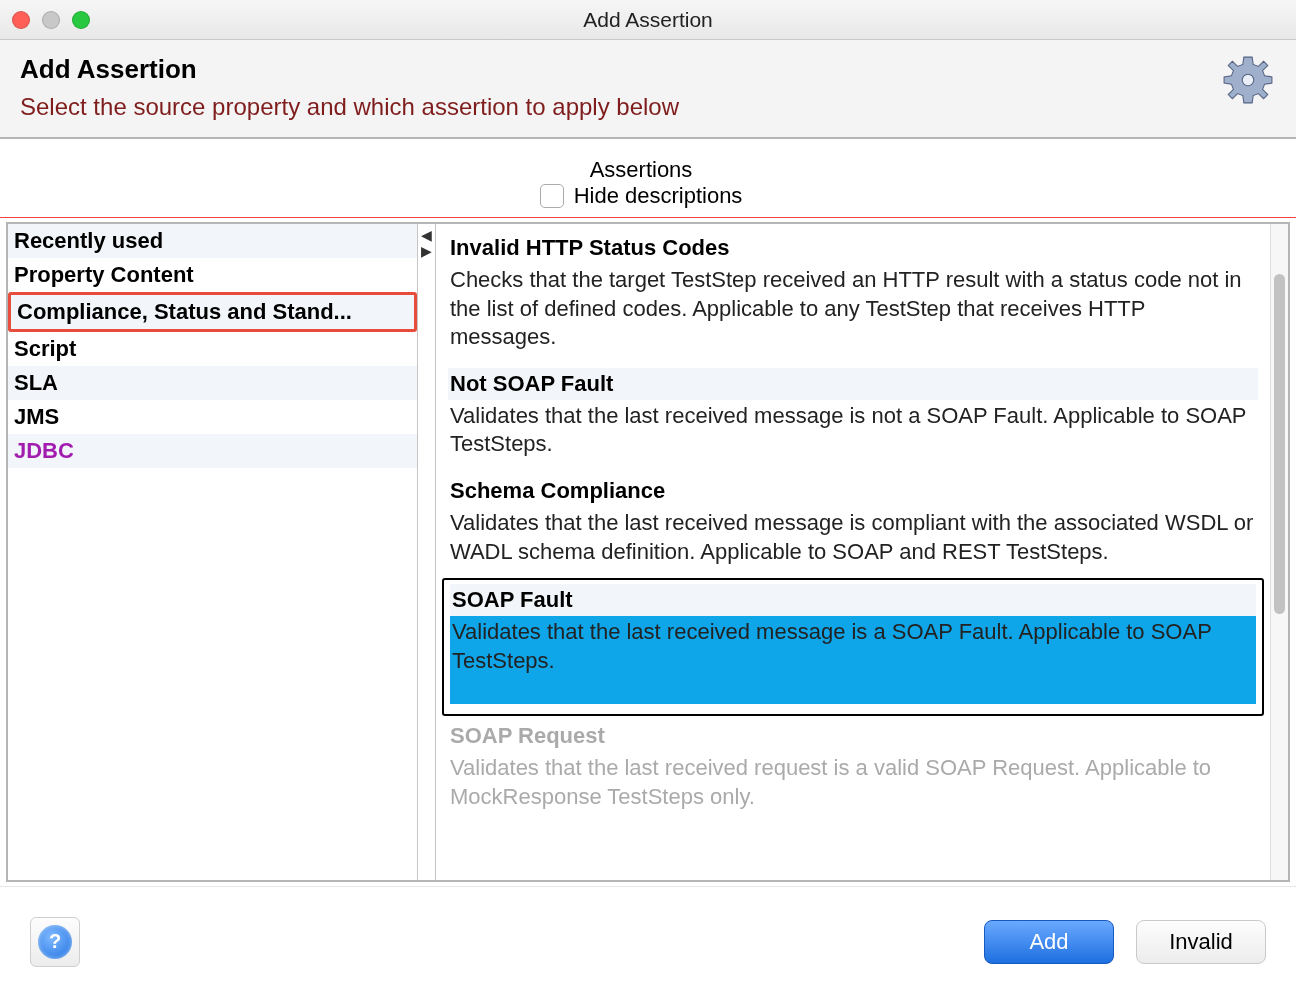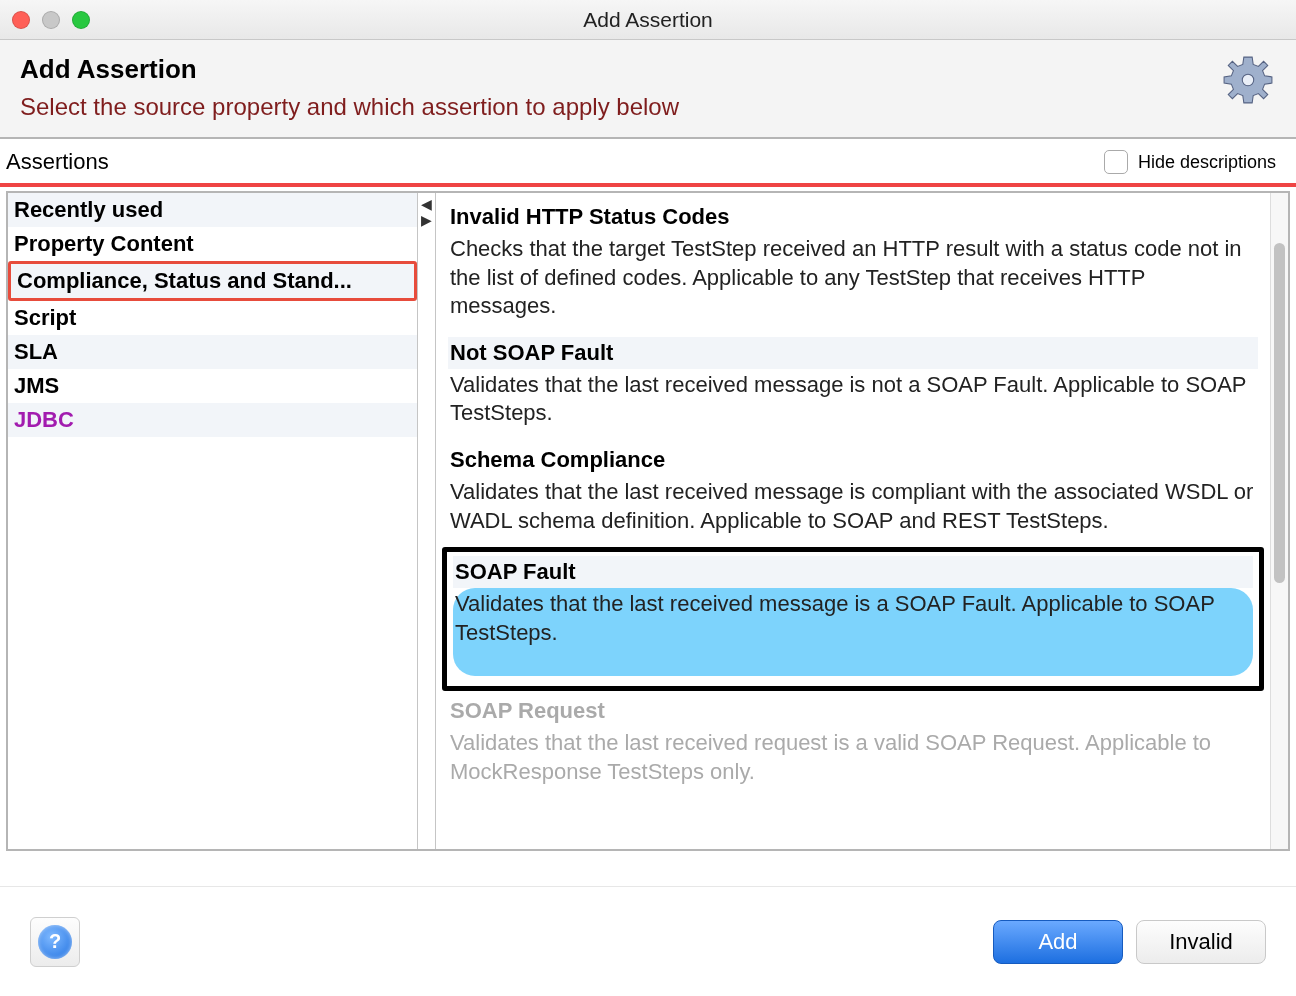--- a/index.html
+++ b/index.html
@@ -35,25 +35,26 @@
   align-items: flex-start;
 }
 .header-text h1 { font-size: 26px; font-weight: 700; margin-bottom: 8px; }
 .header-text p { font-size: 24px; color: #7f1d1d; }
 .gear-wrap { width: 56px; height: 56px; display:flex; align-items:center; justify-content:center; }
 .gear-svg { width: 52px; height: 52px; }
 .subheader {
   display: flex;
   justify-content: space-between;
   align-items: center;
-  padding: 10px 20px 8px 6px;
-  border-bottom: 4px solid #ef4444;
+  padding: 18px 20px 8px 6px;
+  border-bottom: 1px solid #ef4444;
+  flex-direction: column;
 }
 .subheader-title { font-size: 22px; }
-.checkbox-wrap { display:flex; align-items:center; gap: 10px; font-size: 18px; }
+.checkbox-wrap { display:flex; align-items:center; gap: 10px; font-size: 22px; }
 .cbx {
   width: 24px; height: 24px; border: 1px solid #aaa; border-radius: 5px; background: #fff;
 }
 .content {
   display: flex;
   border: 2px solid #b5b5b5;
   margin: 4px 6px 0 6px;
   height: 660px;
   background: #fff;
 }
@@ -94,25 +95,25 @@
   display: flex;
 }
 .right-inner { flex:1; overflow: hidden; padding: 4px 6px; }
 .assertion-block { padding: 4px 6px 10px 6px; }
 .assertion-block.alt-bg .atitle-row { background: #f2f5f9; }
 .atitle-row { font-size: 22px; font-weight: 700; padding: 3px 2px; }
 .adesc { font-size: 22px; color: #222; line-height: 1.3; padding: 2px 2px; }
 .assertion-block.disabled .atitle-row,
 .assertion-block.disabled .adesc { color: #aaa; }
 .assertion-block.selected {
-  border: 5px solid #000000;
+  border: 2px solid #000000;
   border-radius: 3px;
 }
 .assertion-block.selected .atitle-row { background: #f2f5f9; }
-.assertion-block.selected .adesc { background: #7dd3fc; min-height: 88px; border-radius: 22px; }
+.assertion-block.selected .adesc { background: #0ea5e9; min-height: 88px; }
 .vscroll {
   width: 18px;
   background: #f7f7f7;
   border-left: 1px solid #ddd;
   position: relative;
 }
 .thumb {
   position: absolute;
   left: 3px; right: 3px;
   top: 50px; height: 340px;
@@ -136,21 +137,21 @@
   display:flex;align-items:center;justify-content:center;
   background: linear-gradient(#fdfdfd,#ececec);
 }
 .help-circle {
   width: 34px; height: 34px; border-radius: 50%;
   background: radial-gradient(circle at 40% 35%, #7fb9ff, #1d6fe0);
   color: #fff; font-weight: 700; font-size: 20px;
   display:flex;align-items:center;justify-content:center;
   box-shadow: inset 0 0 4px rgba(255,255,255,0.6);
 }
-.footer-buttons { display:flex; gap: 13px; margin-left: 16px; }
+.footer-buttons { display:flex; gap: 22px; margin-left: 16px; }
 .btn {
   min-width: 130px;
   padding: 8px 26px;
   font-size: 22px;
   border-radius: 8px;
   border: 1px solid #c9c9c9;
   background: linear-gradient(#fdfdfd,#ececec);
   cursor: pointer;
 }
 .btn.primary {

